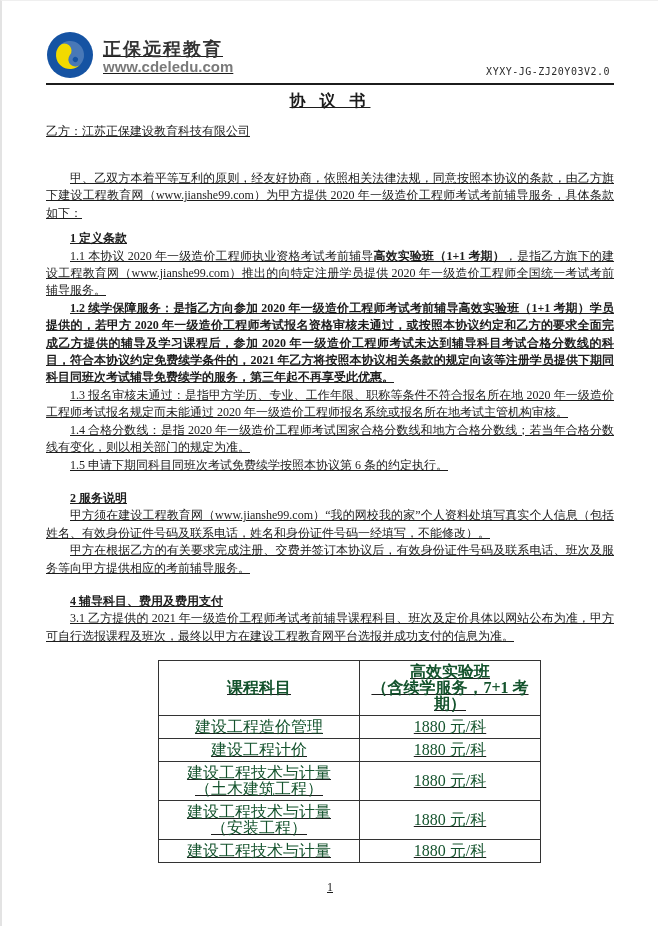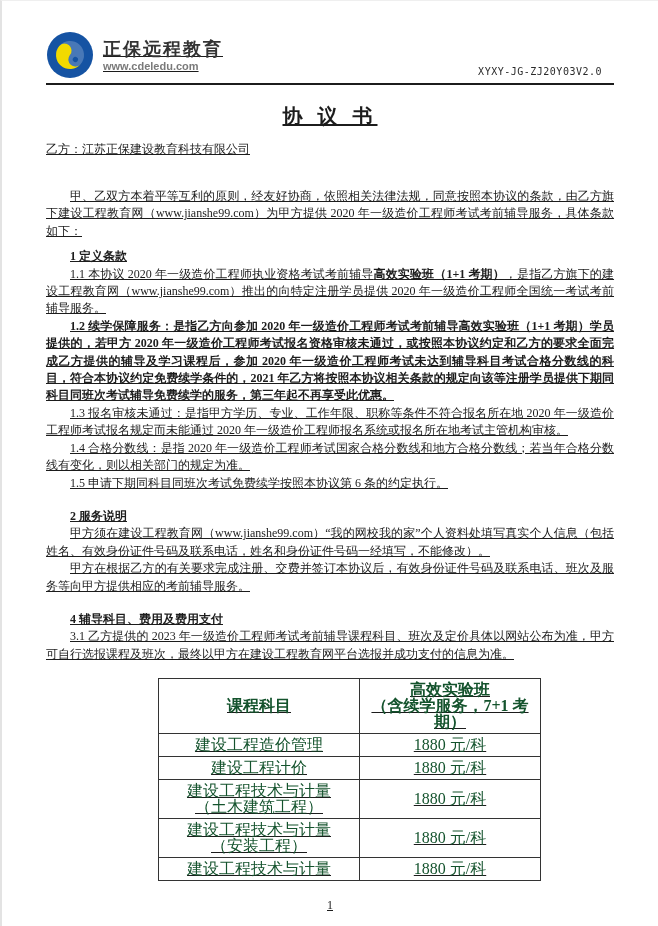--- a/index.html
+++ b/index.html
@@ -16,33 +16,33 @@
   .doc-header { position:relative; padding-bottom:4px; }
   .brand { display:flex; align-items:center; gap:9px; }
   .logo { width:48px; height:48px; display:block; }
   .brand-text { display:flex; flex-direction:column; justify-content:center; }
   .brand-name {
     font-family:"Liberation Sans","DejaVu Sans",sans-serif;
     font-size:18px; font-weight:bold; color:#333; letter-spacing:2px; line-height:22px;
   }
   .brand-url {
     font-family:"Liberation Sans","DejaVu Sans",sans-serif;
-    font-size:11px; font-weight:bold; color:#7a7a7a; line-height:13px;
+    font-size:15px; font-weight:bold; color:#7a7a7a; line-height:13px;
   }
   .doc-code {
-    position:absolute; right:12px; bottom:6px;
+    position:absolute; right:4px; bottom:6px;
     font-family:"DejaVu Sans Mono","Liberation Mono",monospace;
     font-size:10px; color:#2a2a2a; letter-spacing:0.5px;
   }
   .header-rule { border-top:2px solid #1c1c1c; height:0; }
 
   
   .doc-title {
-    text-align:center; font-size:20px; font-weight:bold;
-    letter-spacing:5px; margin:18px 0 10px 0;
+    text-align:center; font-size:16px; font-weight:bold;
+    letter-spacing:5px; margin:6px 0 10px 0;
   }
 
   
   .party { font-size:12px; line-height:18px; }
   .para {
     font-size:12px; line-height:17.4px; text-align:justify;
     text-indent:2em; margin:0;
   }
   .mt-2line { margin-top:30px; }
   .mt-1line { margin-top:16px; }
@@ -108,21 +108,21 @@
   <p class="para">1.3 报名审核未通过：是指甲方学历、专业、工作年限、职称等条件不符合报名所在地 2020 年一级造价工程师考试报名规定而未能通过 2020 年一级造价工程师报名系统或报名所在地考试主管机构审核。</p>
   <p class="para">1.4 合格分数线：是指 2020 年一级造价工程师考试国家合格分数线和地方合格分数线；若当年合格分数线有变化，则以相关部门的规定为准。</p>
   <p class="para">1.5 申请下期同科目同班次考试免费续学按照本协议第 6 条的约定执行。</p>
 
   <p class="para heading mt-1line">2 服务说明</p>
 
   <p class="para"><span>甲方须在建设工程教育网（</span><span class="link">www.jianshe99.com</span><span>）“我的网校我的家”个人资料处填写真实个人信息（包括姓名、有效身份证件号码及联系电话，姓名和身份证件号码一经填写，不能修改）。</span></p>
   <p class="para">甲方在根据乙方的有关要求完成注册、交费并签订本协议后，有效身份证件号码及联系电话、班次及服务等向甲方提供相应的考前辅导服务。</p>
 
   <p class="para heading mt-1line">4 辅导科目、费用及费用支付</p>
-  <p class="para">3.1 乙方提供的 2023 年一级造价工程师考试考前辅导课程科目、班次及定价具体以网站公布为准，甲方可自行选报课程及班次，最终以甲方在建设工程教育网平台选报并成功支付的信息为准。</p>
+  <p class="para">3.1 乙方提供的 2021 年一级造价工程师考试考前辅导课程科目、班次及定价具体以网站公布为准，甲方可自行选报课程及班次，最终以甲方在建设工程教育网平台选报并成功支付的信息为准。</p>
 
   <table class="fee-table">
     <thead>
       <tr>
         <th class="col-subject">课程科目</th>
         <th class="col-price pre">高效实验班
 （含续学服务，7+1 考期）</th>
       </tr>
     </thead>
     <tbody>

